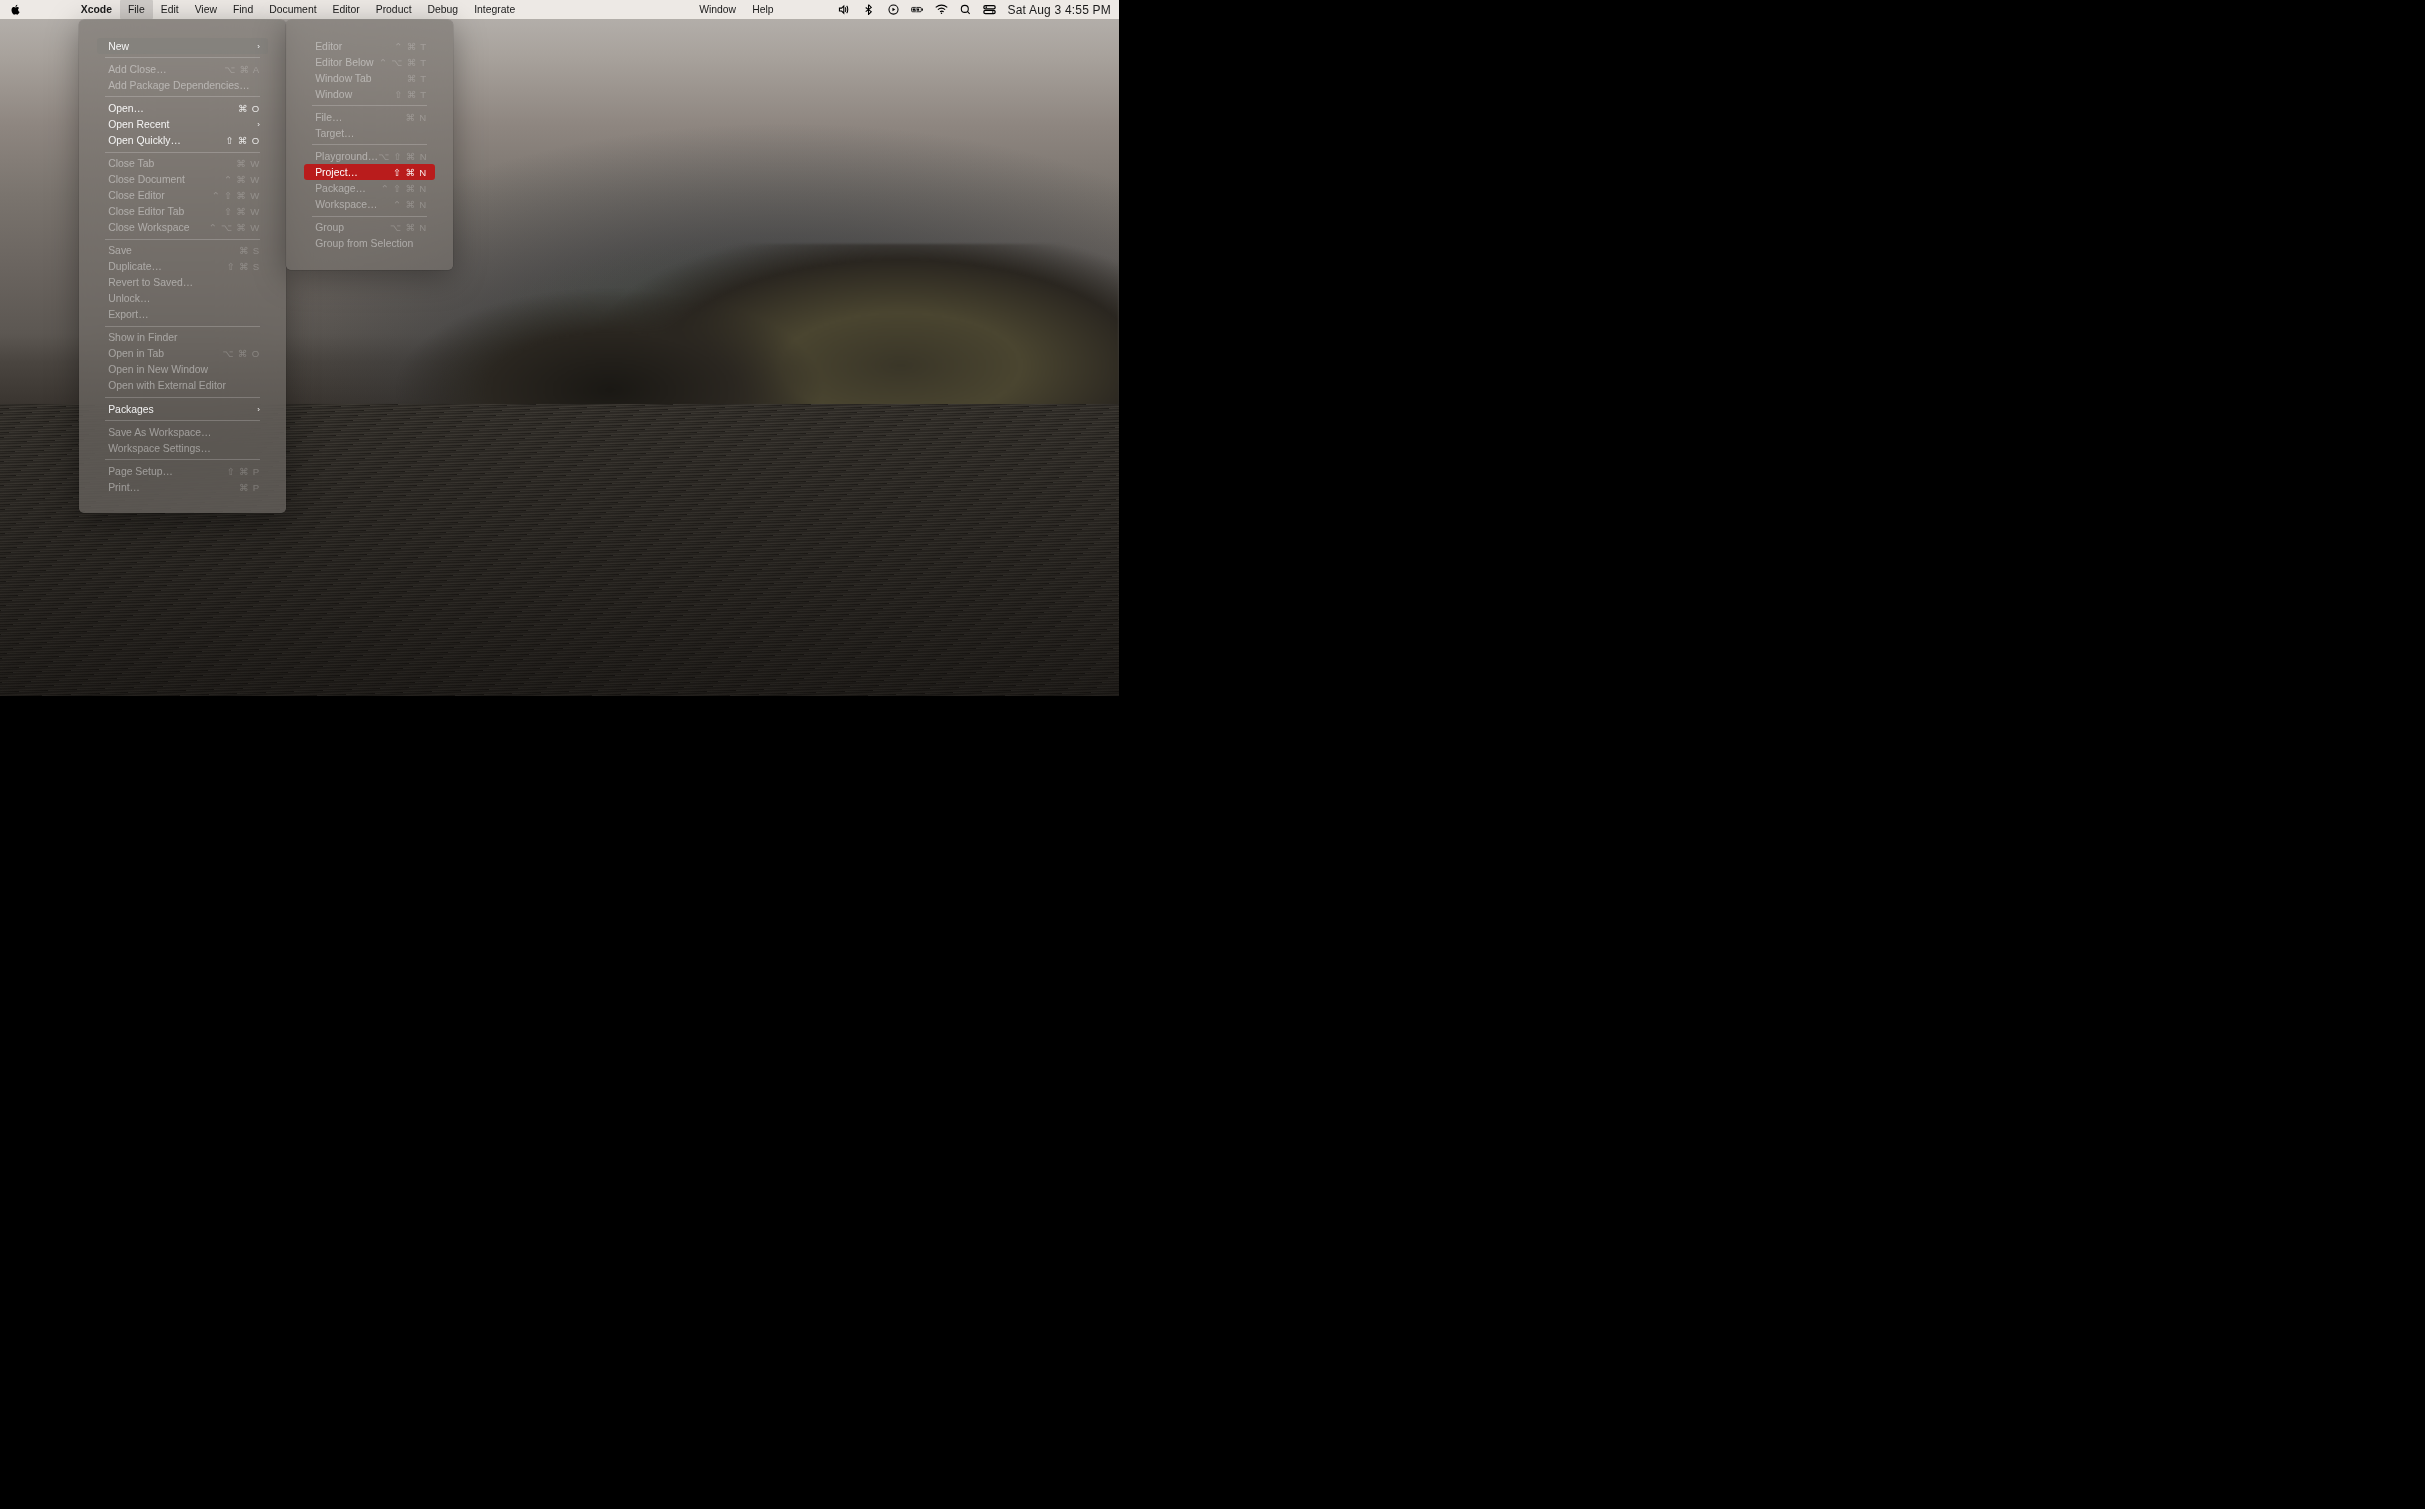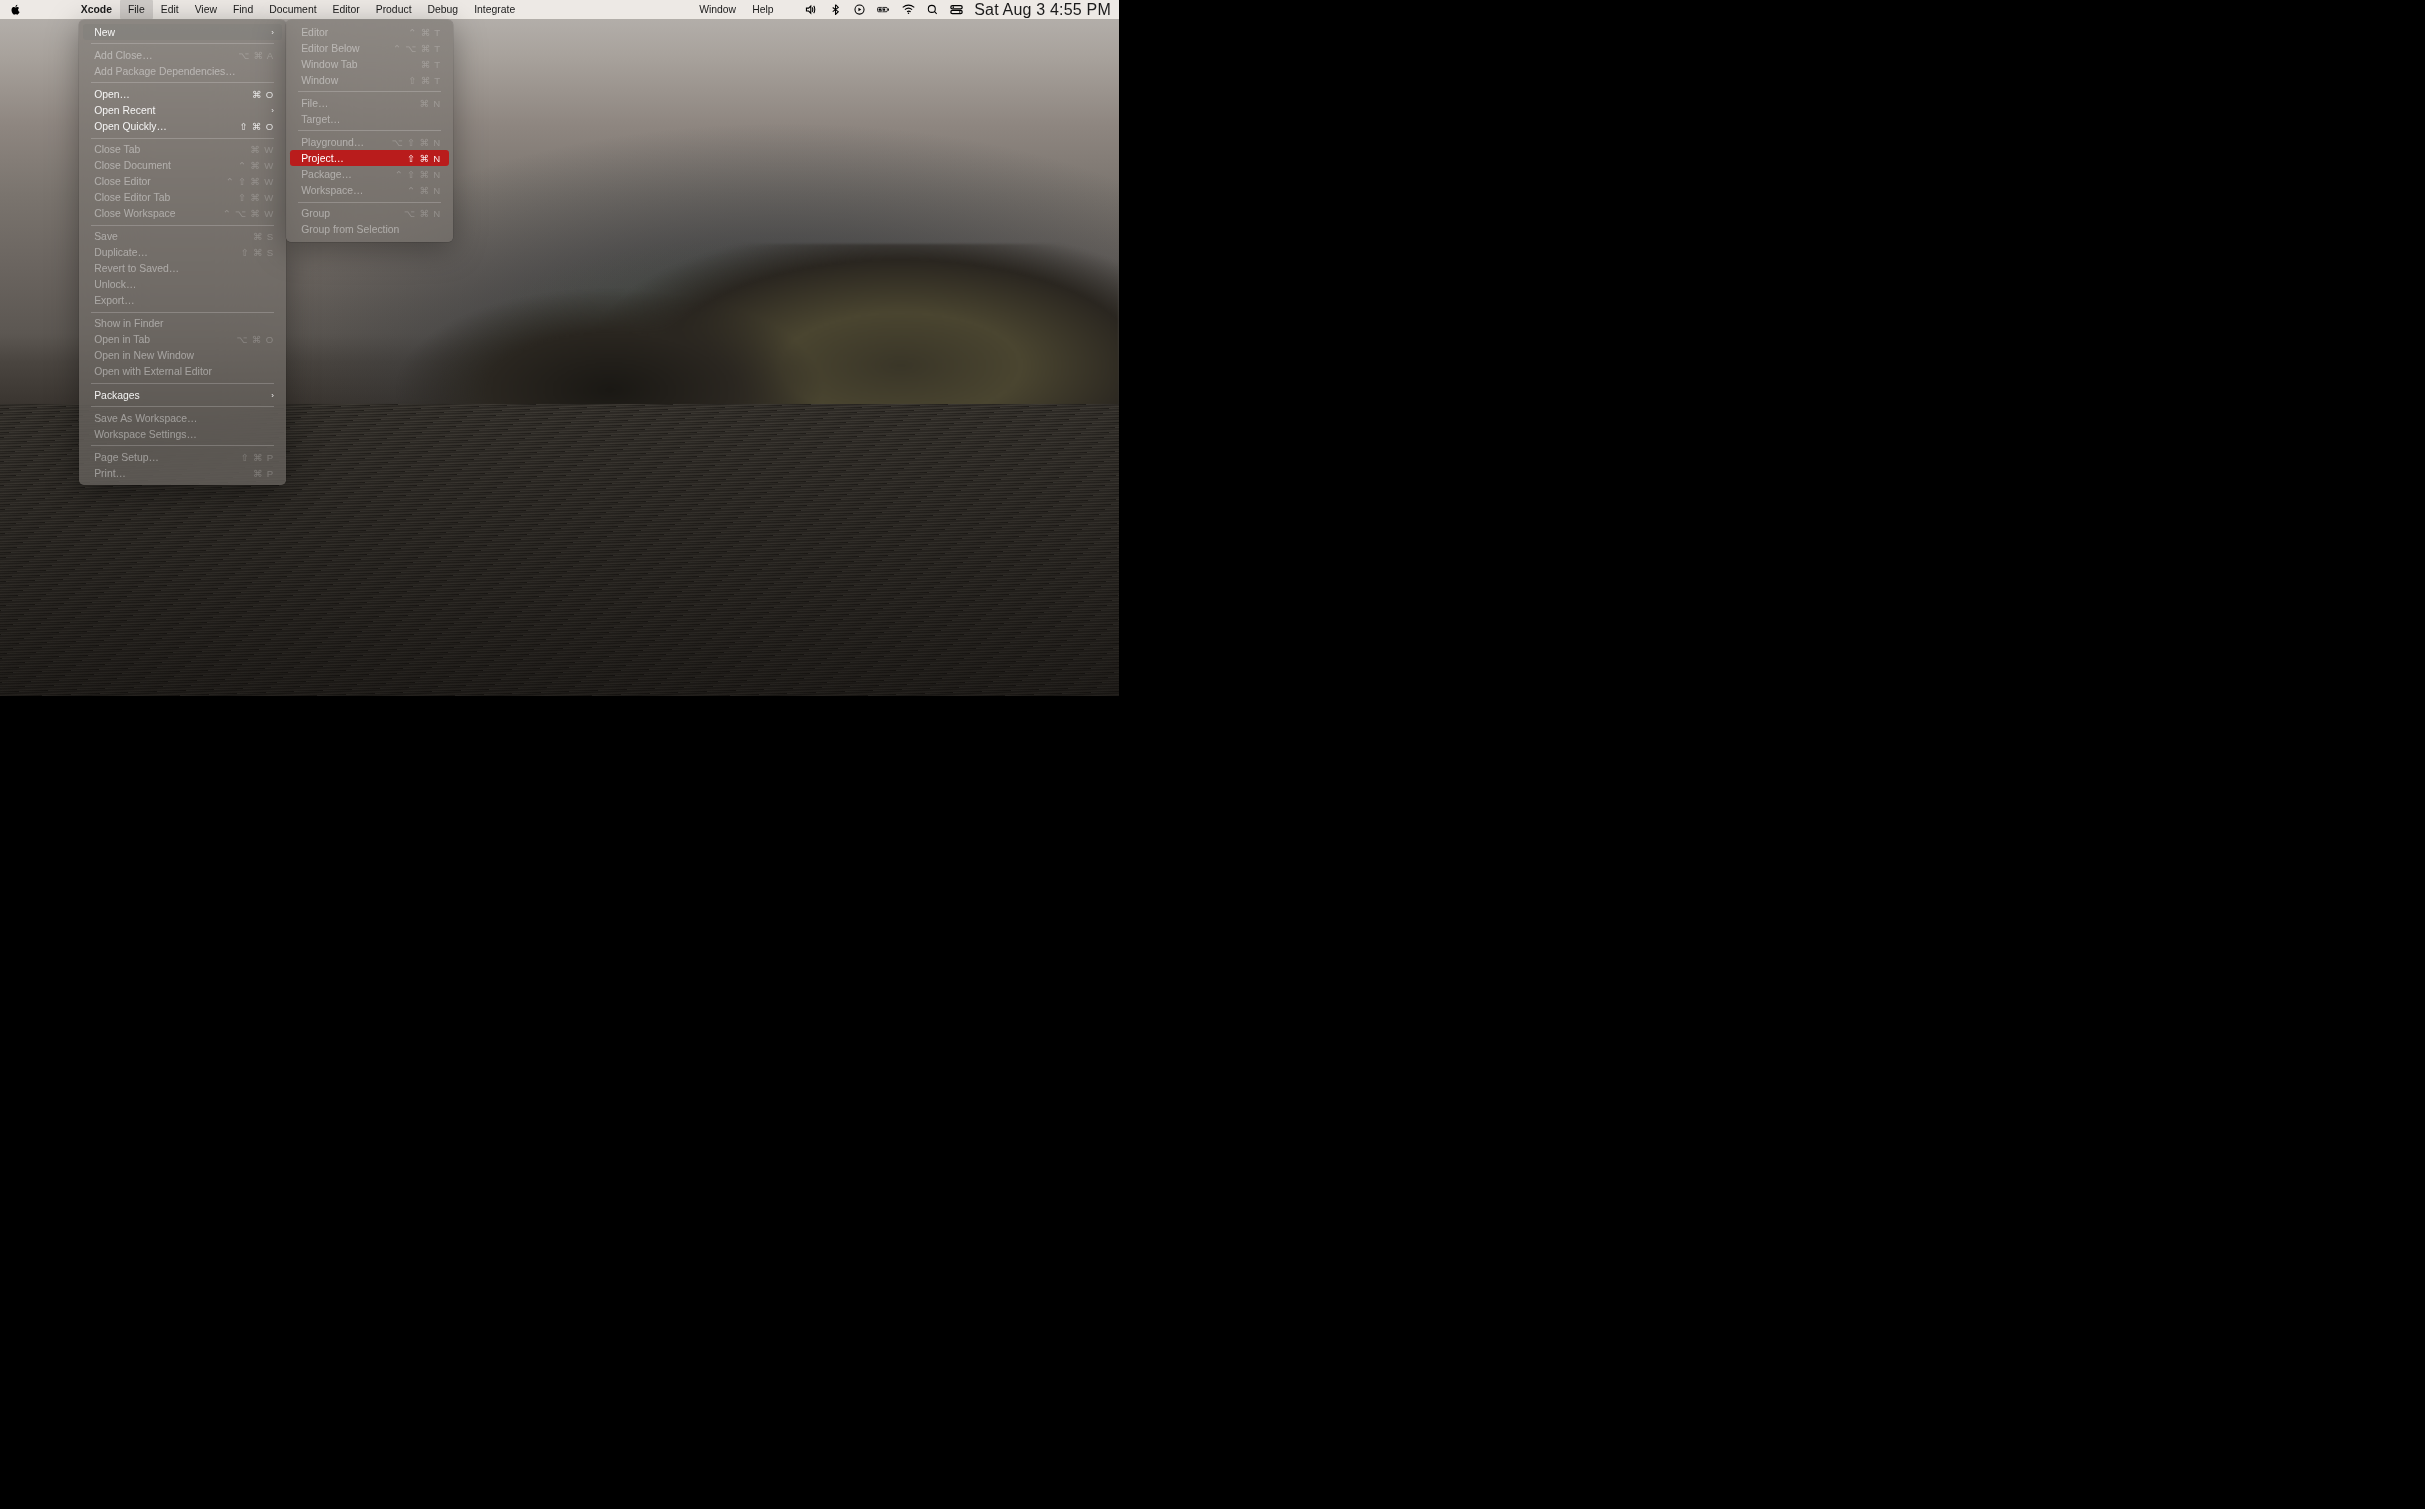--- a/index.html
+++ b/index.html
@@ -101,31 +101,31 @@
     .apple-logo {
       padding: 0 8px 0 0;
       display: flex;
       align-items: center;
     }
     .apple-logo svg { width: 11.2px; height: 11.2px; fill: #000; }
 
     .menubar-right { gap: 11.2px; font-variant-numeric: tabular-nums; }
     .status-icon { display: flex; align-items: center; }
     .status-icon svg { width: 13px; height: 11.2px; fill: none; stroke: #000; stroke-width: 1.5; }
-    .datetime { font-size: 16px; letter-spacing: 0.2px; }
+    .datetime { font-size: 12px; letter-spacing: 0.2px; }
 
     
     .menu-dropdown {
       position: absolute;
       top: 20px;
       background: rgba(120, 115, 110, 0.62);
       backdrop-filter: blur(32px);
       border-radius: 4.8px;
       box-shadow: 0 6.4px 32px rgba(0,0,0,0.35), 0 0 0 0.4px rgba(0,0,0,0.2);
-      padding: 4px;
+      padding: 18px;
       z-index: 200;
       color: rgba(255,255,255,0.92);
       font-size: 10.4px;
     }
     .file-menu { left: 79px; width: 207px; }
     .new-submenu { left: 286px; width: 167px; }
 
     .menu-row {
       display: flex;
       align-items: center;

